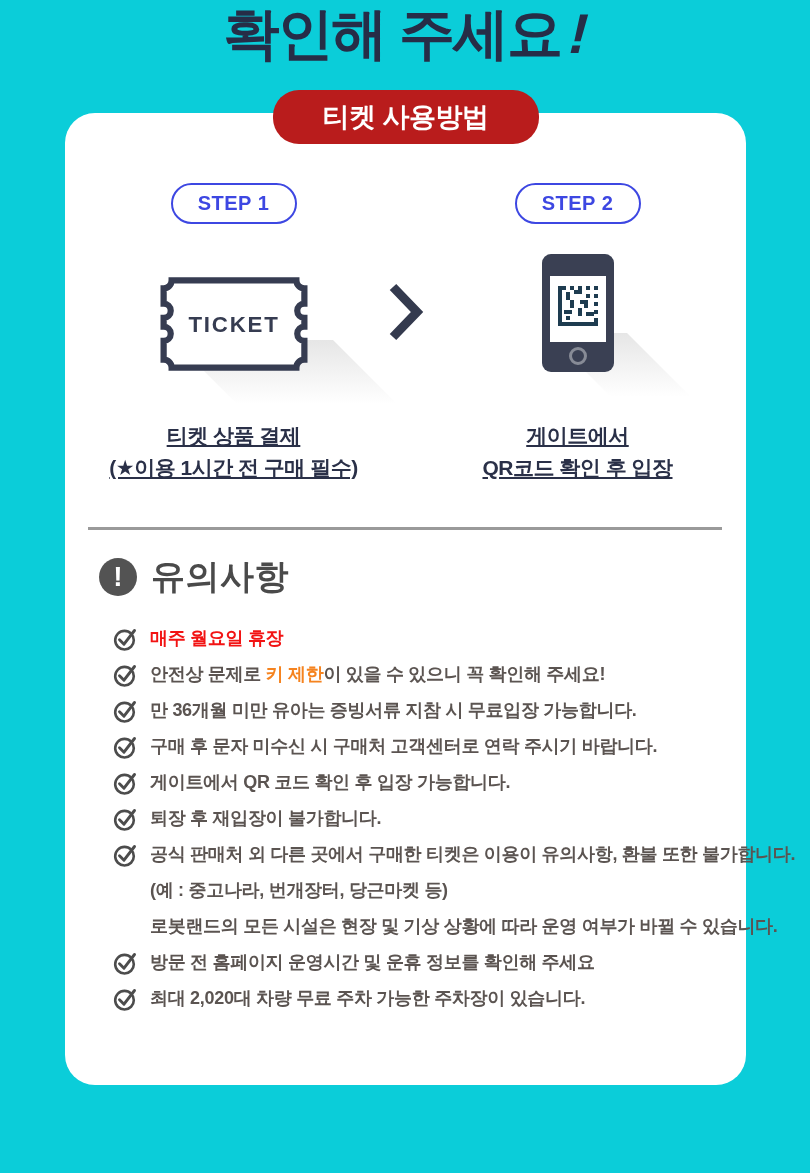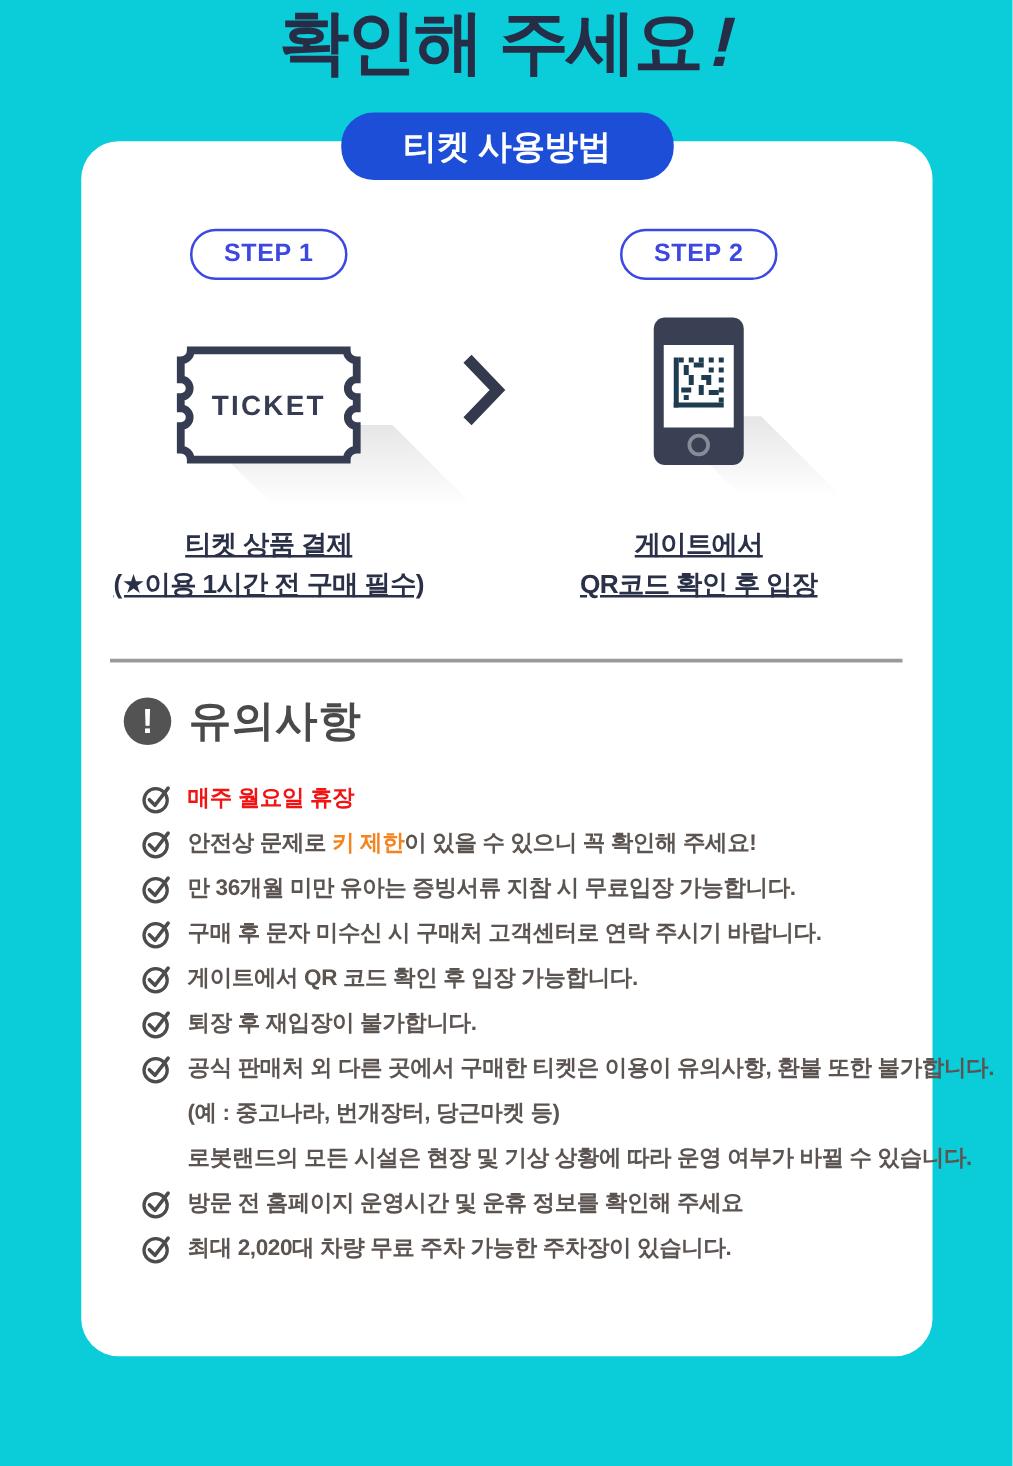--- a/index.html
+++ b/index.html
@@ -13,26 +13,26 @@
   }
   .main-title .excl{display:inline-block;transform:skewX(-14deg);margin-left:9px;}
 
   
   .card{
     position:absolute;left:65px;top:113px;width:681px;height:972px;
     background:#ffffff;border-radius:30px;
   }
   .badge{
     position:absolute;top:-23px;left:50%;transform:translateX(-50%);
-    background:#1d4ed8;color:#fff;font-size:27px;font-weight:800;
+    background:#b91c1c;color:#fff;font-size:27px;font-weight:800;
     padding:9px 50px;border-radius:26px;letter-spacing:-0.5px;white-space:nowrap;
   }
 
   
-  .steps{position:absolute;top:70px;left:0;right:0;display:flex;}
+  .steps{position:absolute;top:70px;left:0;right:0;display:flex;justify-content:center;}
   .step-col{width:300px;display:flex;flex-direction:column;align-items:center;}
   .step-pill{
     width:126px;height:41px;border:2.5px solid #3D47E2;border-radius:22px;
     color:#3D47E2;font-weight:800;font-size:20px;letter-spacing:0.5px;
     display:flex;align-items:center;justify-content:center;background:#fff;box-sizing:border-box;
   }
   .icon-area{height:186px;width:100%;display:flex;align-items:center;justify-content:center;position:relative;}
   .icon-wrap{position:relative;z-index:1;}
   .icon-shadow{
     position:absolute;z-index:0;top:64%;left:10%;width:105%;height:64px;

